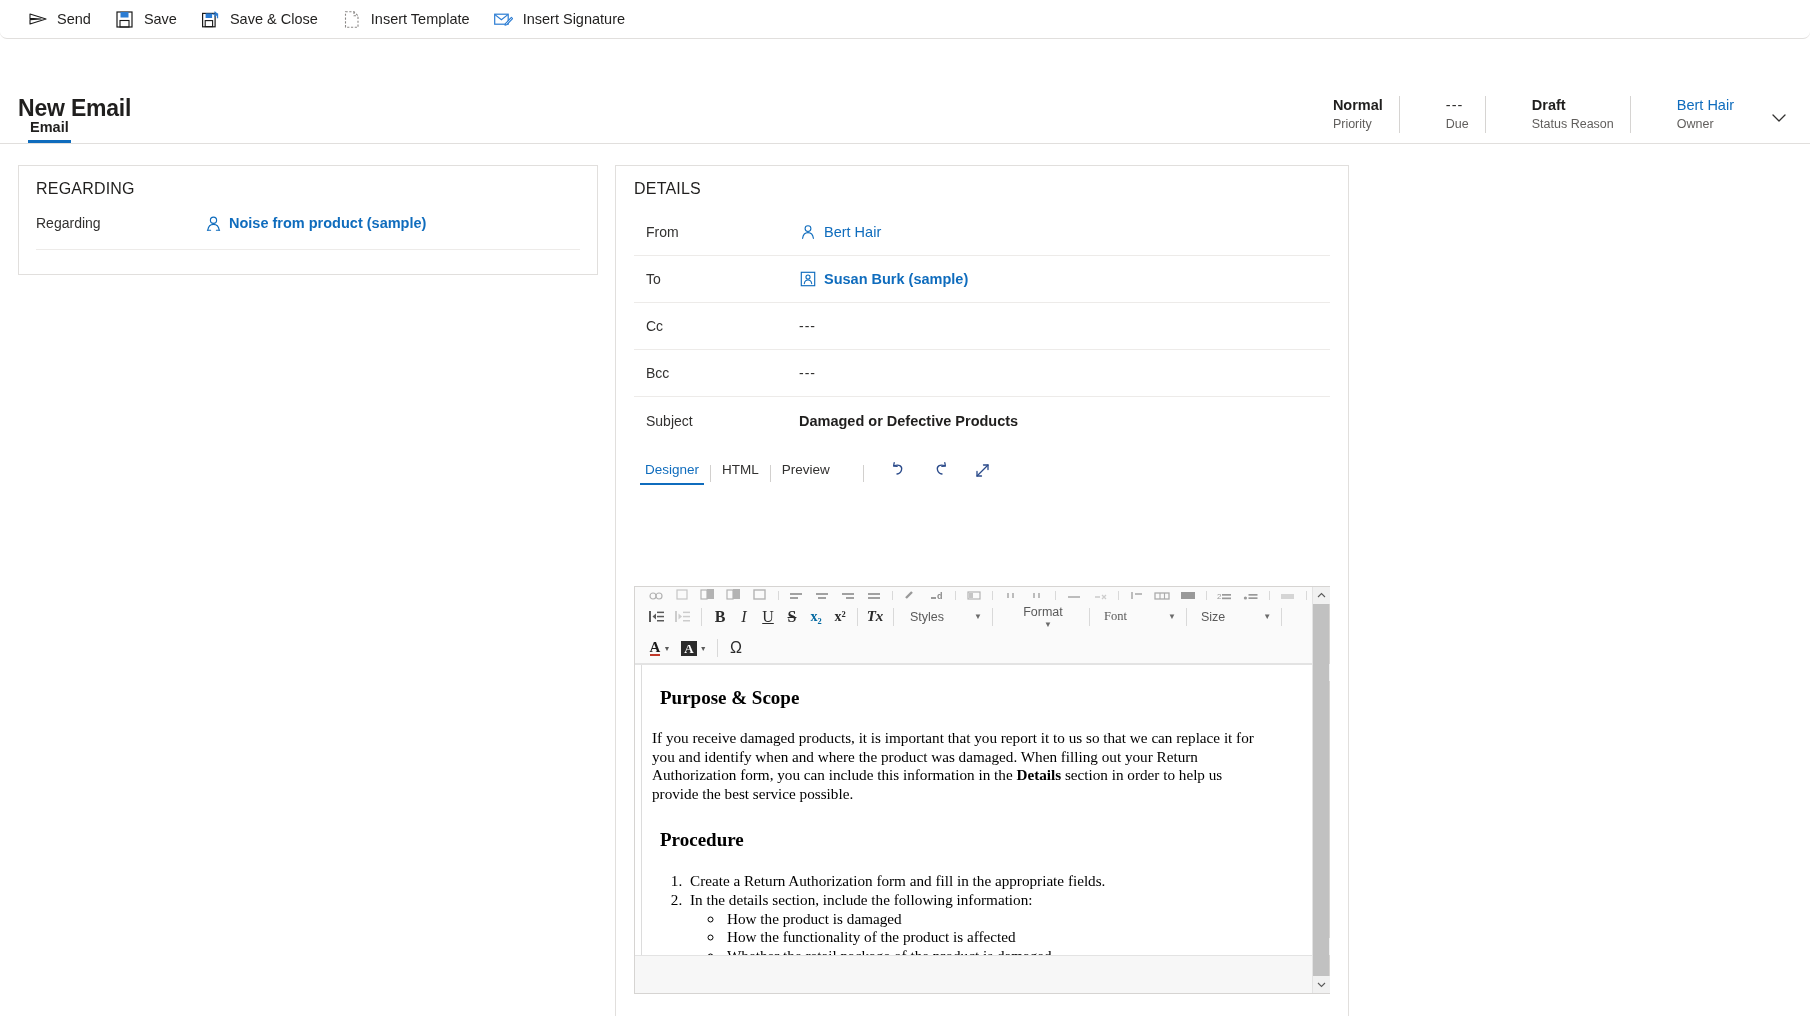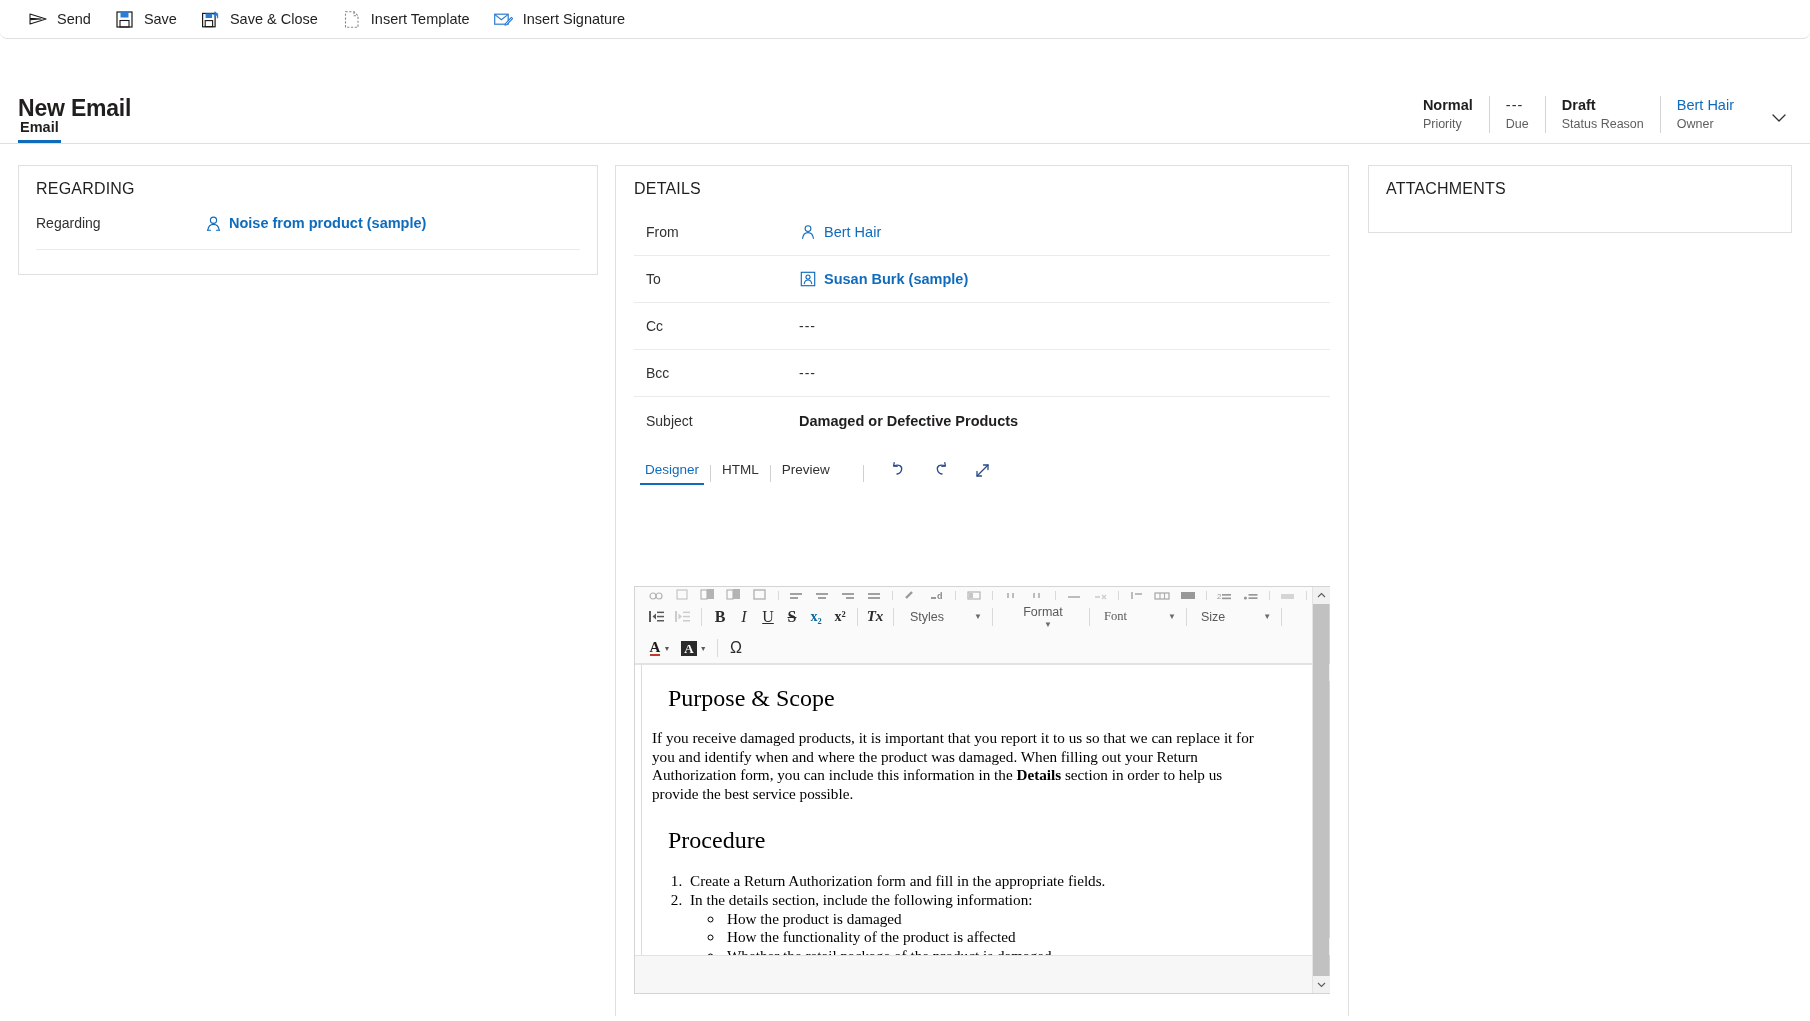--- a/index.html
+++ b/index.html
@@ -53,20 +53,21 @@
     font-size:23px;
     font-weight:600;
     color:#201f1e;
     letter-spacing:-0.2px;
   }
   .header-stats {
     position:absolute;
     right:66px; top:57px;
     display:flex;
     align-items:flex-start;
+    gap:30px;
   }
   .stat {
     padding:0 16px;
     border-right:1px solid #d6d4d2;
     text-align:left;
     min-width:0;
   }
   .stat:last-child { border-right:none; padding-right:10px; }
   .stat-val {
     font-size:14.5px;
@@ -88,21 +89,21 @@
     position:absolute;
     right:20px; top:68px;
     width:22px; height:22px;
     cursor:pointer;
     display:flex; align-items:center; justify-content:center;
   }
 
   
   .tab-strip {
     position:absolute;
-    left:18px; bottom:0;
+    left:28px; bottom:0;
     display:flex;
   }
   .tab {
     font-size:14.5px;
     font-weight:600;
     color:#201f1e;
     padding:6px 2px 8px 2px;
     margin-right:22px;
     position:relative;
     cursor:pointer;
@@ -278,23 +279,23 @@
     font-family:"Liberation Serif", serif;
     font-size:15.2px;
     color:#000000;
     line-height:18.6px;
     border-left:1px solid #dcdcdc;
     margin-left:6px;
     position:absolute;
     left:0; right:20px; top:0;
   }
   .doc h2 {
-    font-size:24px;
-    font-weight:normal;
-    margin:0 0 0 16px;
+    font-size:19px;
+    font-weight:bold;
+    margin:0 0 0 8px;
     line-height:30px;
     font-family:"Liberation Serif", serif;
   }
   .doc p { margin:16px 0 0 0; }
   .doc ol { margin:17px 0 0 0; padding-left:34px; }
   .doc ol > li { margin:0; padding-left:4px; }
   .doc ul { list-style-type:circle; margin:0; padding-left:34px; }
   .doc ul > li { padding-left:3px; }
   .doc .h2-proc { margin-top:22px; }
   .doc b { font-weight:bold; }
@@ -827,17 +828,14 @@
         </div>
         <div class="sb-btn" style="position:absolute;bottom:0;">
           <svg width="9" height="9" viewBox="0 0 9 9">
               <path d="M1 3 L4.5 6.5 L8 3" fill="none" stroke="#5a5a5a" stroke-width="1.1"></path>
             </svg>
         </div>
       </div>
     </div>
   </div>
 
-  <div class="col-right">
-    <div class="section-head">ATTACHMENTS</div>
-  </div>
 
 </div>
 
 </body></html>

